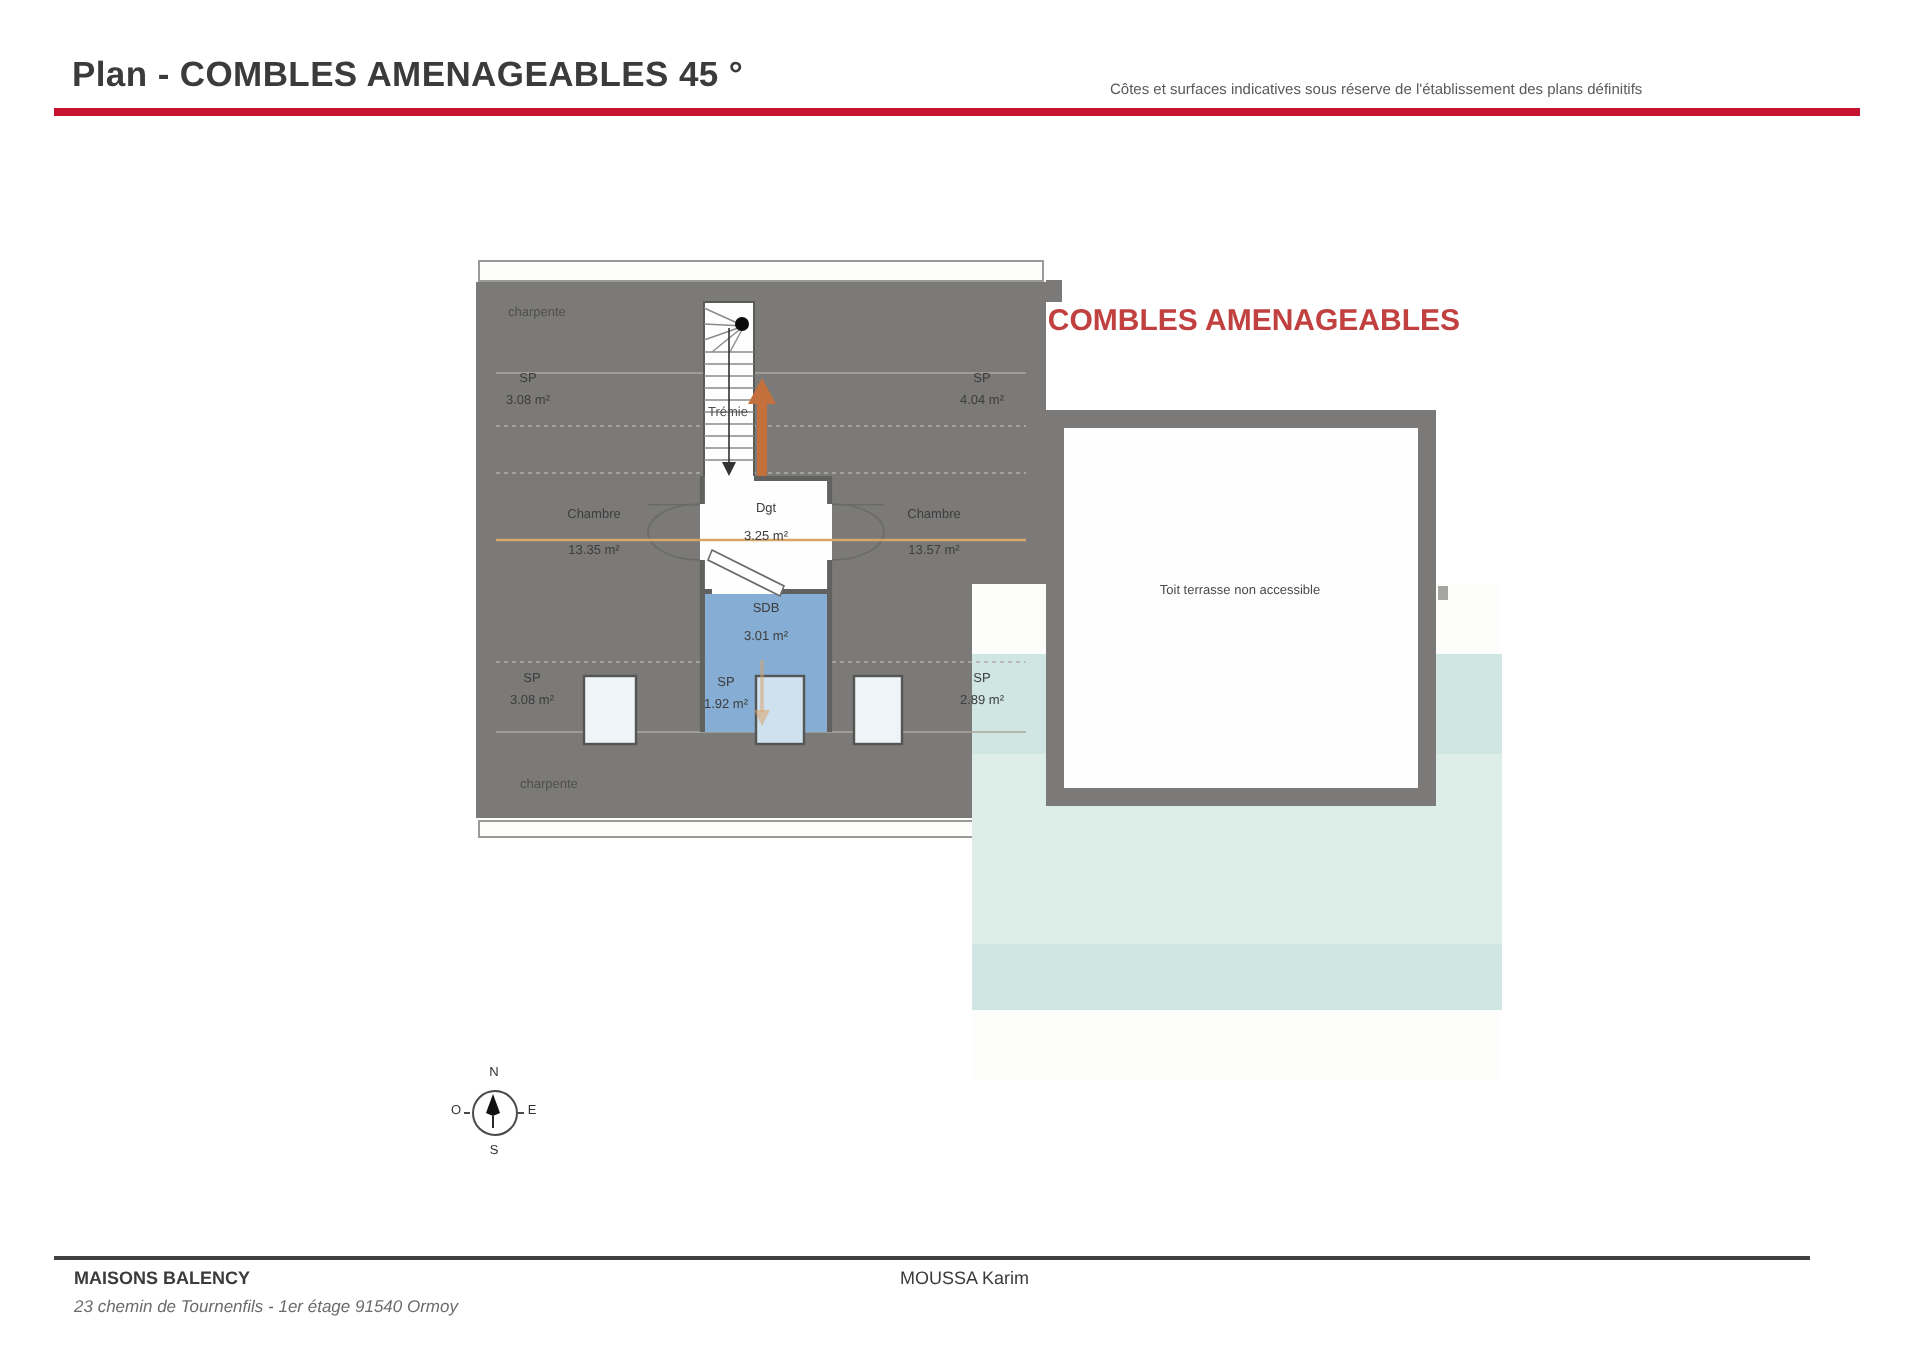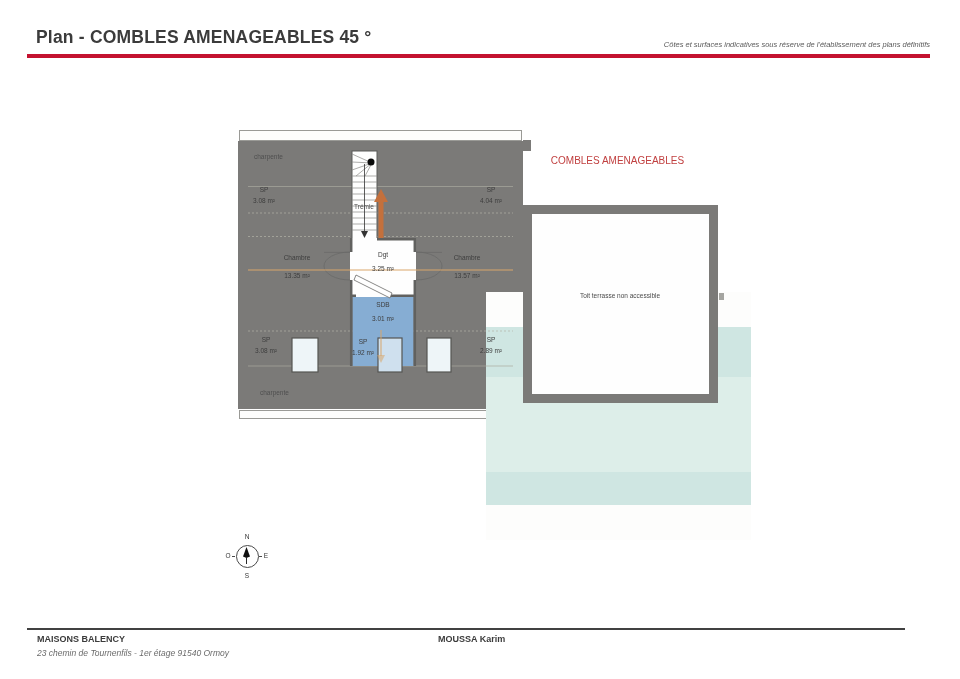--- a/index.html
+++ b/index.html
@@ -2,39 +2,39 @@
 <html><head>
 <meta charset="utf-8">
 <style>
   html,body{margin:0;padding:0;background:#ffffff;}
   .page{
     position:relative;width:960px;height:679px;background:#ffffff;overflow:hidden;
     font-family:"Liberation Sans", sans-serif;color:#3c3c3c;
   }
   
   .title{position:absolute;left:36px;top:27px;font-size:17.5px;font-weight:bold;color:#3b3b3b;letter-spacing:.2px;white-space:nowrap;}
-  .disclaimer{position:absolute;left:530px;top:40px;width:400px;text-align:right;font-size:7.5px;font-style:italic;color:#5a5a5a;}
+  .disclaimer{position:absolute;left:555px;top:40px;width:400px;font-size:7.5px;color:#5a5a5a;}
   .red-rule{position:absolute;left:27px;top:54px;width:903px;height:4px;background:#c41230;}
   
   .thin-strip{position:absolute;background:#fdfdfc;border:1px solid #9a9a96;box-sizing:border-box;}
   .thin-strip.top{left:239px;top:130px;width:283px;height:11px;}
   .thin-strip.bottom{left:239px;top:410px;width:283px;height:9px;}
   .plan-outer{position:absolute;left:238px;top:141px;width:285px;height:268px;background:#7b7a78;}
   .plan-inner{position:absolute;left:248px;top:151px;width:265px;height:248px;background:#fdfdfc;}
   .strip{position:absolute;left:0;width:265px;}
   .strip.sp-top{top:35px;height:50px;background:#cfe6e2;}
   .strip.rooms{top:85px;height:95px;background:#ddeee9;}
   .strip.sp-bottom{top:180px;height:33px;background:#cfe6e2;}
   .wall-stub{position:absolute;background:#7b7a78;}
   .tick{position:absolute;background:#a5a5a1;}
   
   .terrace{position:absolute;left:523px;top:205px;width:195px;height:198px;box-sizing:border-box;border:9px solid #7b7a78;background:#fefefe;z-index:3;}
   .terrace-label{position:absolute;left:530px;top:292px;width:180px;text-align:center;font-size:6.5px;color:#4a4a4a;z-index:5;}
   
-  .annotation{position:absolute;left:505px;top:155px;width:225px;text-align:center;color:#c14040;font-size:10px;font-weight:normal;line-height:12px;z-index:5;}
+  .annotation{position:absolute;left:505px;top:155px;width:225px;text-align:right;color:#c14040;font-size:15px;font-weight:bold;line-height:12px;z-index:5;}
   .annotation span{display:block;}
   
   .plan-lines{position:absolute;left:230px;top:125px;width:300px;height:300px;z-index:4;}
   
   .room-label{position:absolute;text-align:center;font-size:6.5px;color:#3d3d3d;z-index:5;line-height:7px;}
   .room-label span{display:block;}
   .room-label .rname{margin-bottom:4px;}
   .room-label.gap-lg .rname{margin-bottom:11px;}
   .room-label.gap-md .rname{margin-bottom:7px;}
   .small-note{position:absolute;font-size:6.5px;color:#4f4f4f;z-index:5;}
@@ -47,21 +47,21 @@
   .compass .e{top:19px;left:19px;}
   .compass .ring{position:absolute;left:11px;top:12px;width:21px;height:21px;border:1px solid #4a4a4a;border-radius:50%;}
   .compass .dash{position:absolute;top:23px;width:3px;height:1px;background:#4a4a4a;}
   .compass .dash.dl{left:7px;}
   .compass .dash.dr{left:34px;}
   .compass svg{position:absolute;left:11px;top:12px;}
   
   .footer-rule{position:absolute;left:27px;top:628px;width:878px;height:2px;background:#414141;}
   .footer-company{position:absolute;left:37px;top:634px;font-size:9px;font-weight:bold;color:#3b3b3b;}
   .footer-address{position:absolute;left:37px;top:648px;font-size:8.5px;color:#6b6b6b;font-style:italic;}
-  .footer-client{position:absolute;left:438px;top:634px;font-size:9px;font-weight:bold;color:#3b3b3b;}
+  .footer-client{position:absolute;left:450px;top:634px;font-size:9px;font-weight:normal;color:#3b3b3b;}
 </style>
 </head>
 <body>
 
 <div class="page">
 
   <div class="title">Plan - COMBLES AMENAGEABLES 45 °</div>
   <div class="disclaimer">Côtes et surfaces indicatives sous réserve de l'établissement des plans définitifs</div>
   <div class="red-rule"></div>
 

